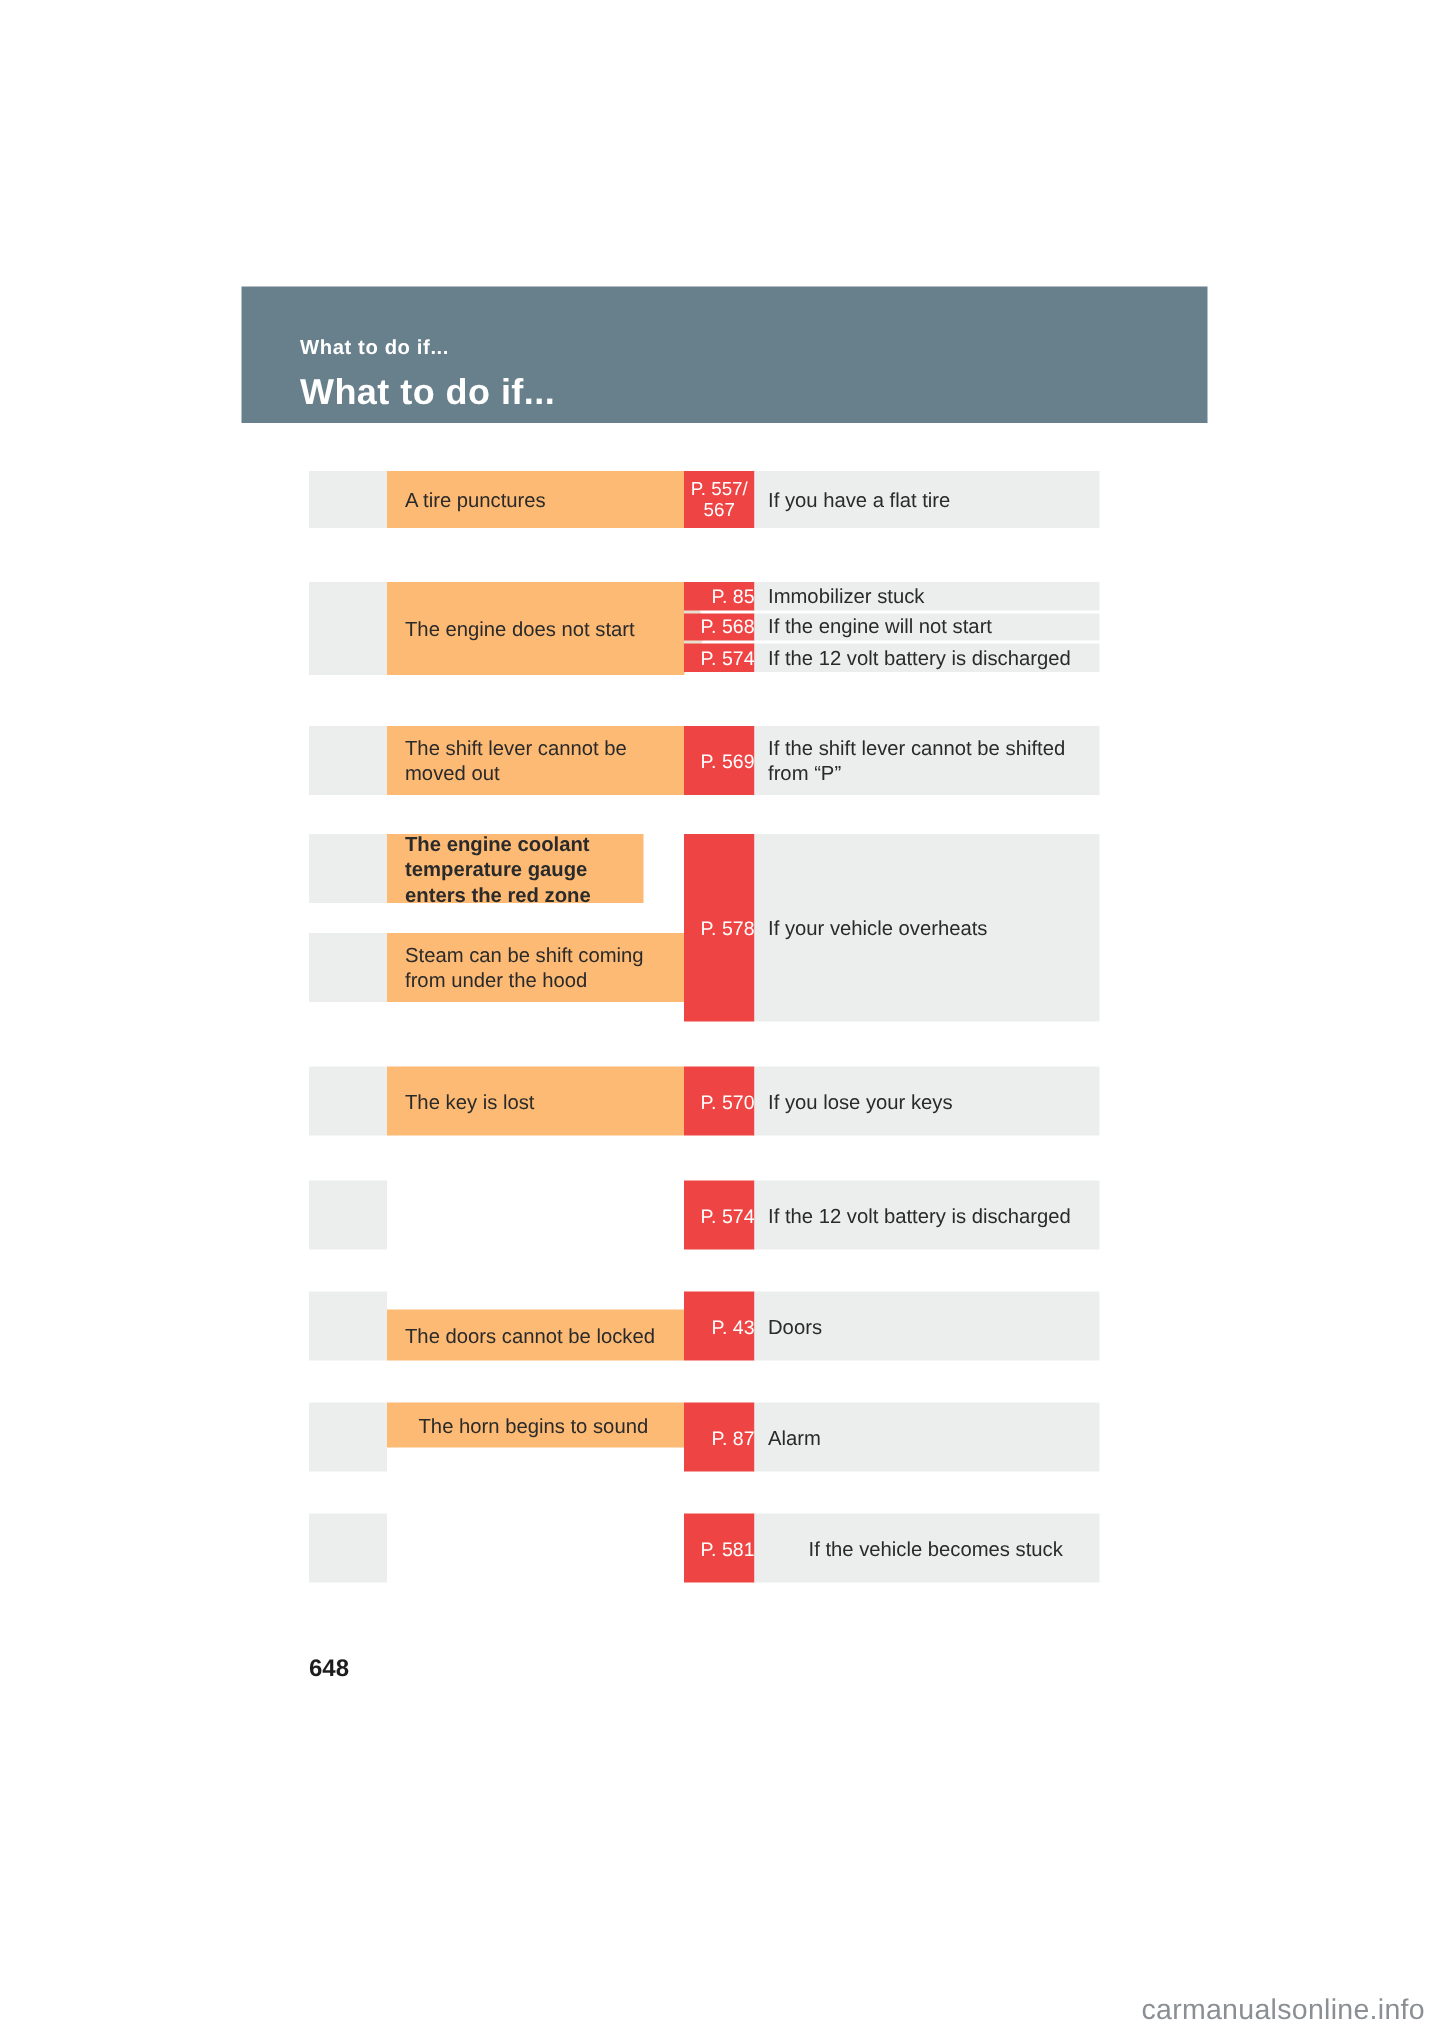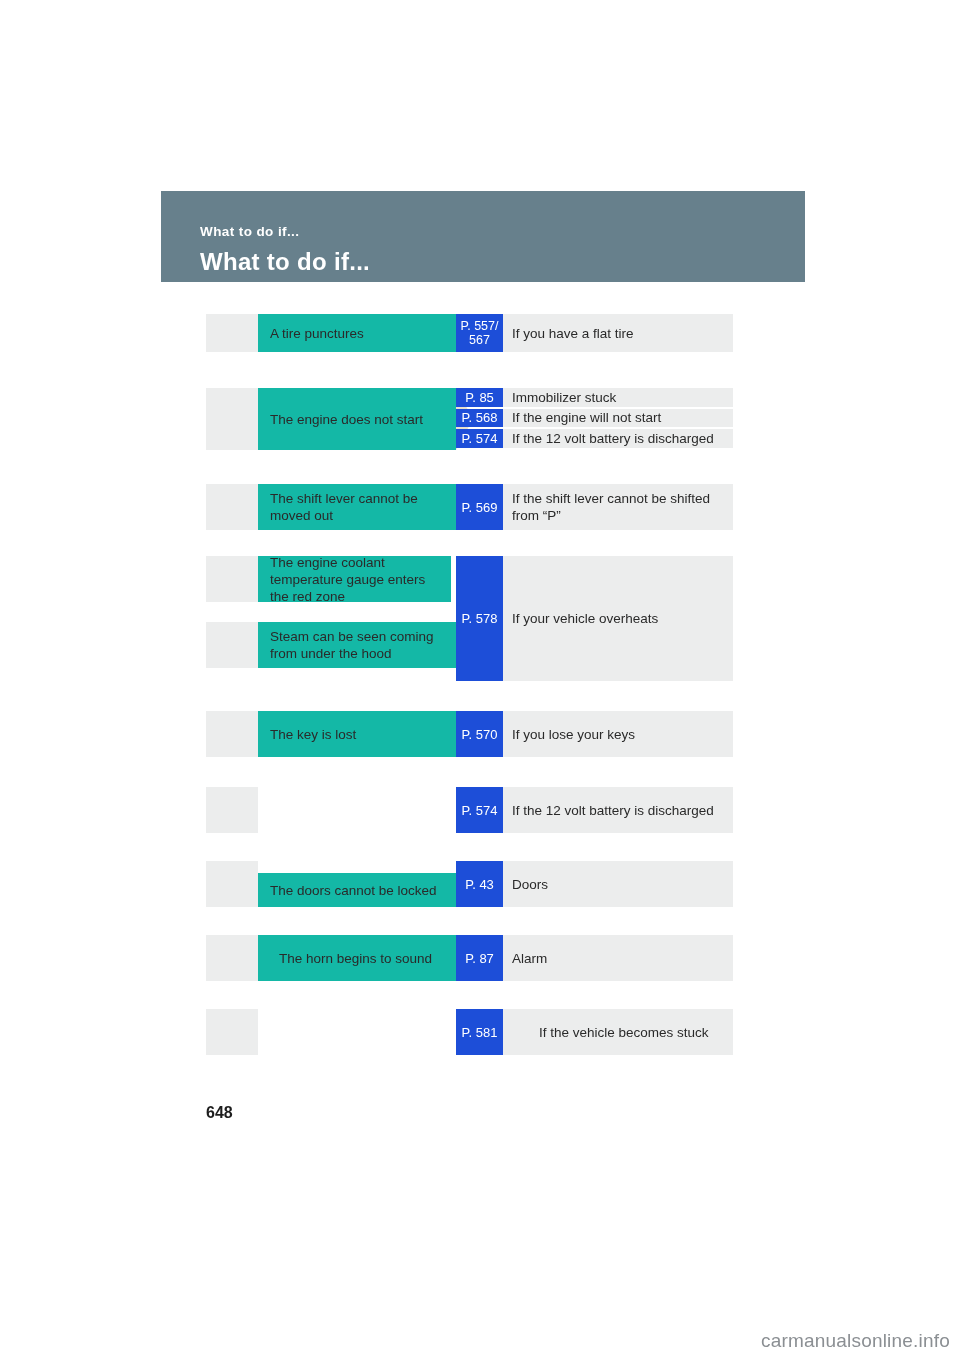--- a/index.html
+++ b/index.html
@@ -67,45 +67,45 @@
     top: 0;
     width: 52px;
     background: #eceded;
   }
 
   
   .cause {
     position: absolute;
     left: 52px;
     top: 0;
-    background: #14b8a6;
+    background: #fdba74;
     color: #2a2a2a;
     font-size: 13.5px;
     line-height: 17px;
     box-sizing: border-box;
     padding: 0 10px 0 12px;
     display: flex;
     align-items: center;
   }
   .cause-arrow {
     position: absolute;
     top: 0;
     width: 0;
     height: 0;
   }
 
   
   .pref {
     position: absolute;
-    background: #1d4ed8;
+    background: #ef4444;
     color: #ffffff;
     font-size: 13px;
     display: flex;
     align-items: center;
-    justify-content: center;
+    justify-content: flex-end;
     text-align: center;
     line-height: 15px;
     box-sizing: border-box;
   }
 
   
   .result {
     position: absolute;
     background: #eceded;
     color: #2a2a2a;
@@ -200,27 +200,27 @@
             <span>P. 569</span>
           </div>
           <div class="result" style="left: 297px; top: 0px; width: 230px; height: 46px;">
             <span>If the shift lever cannot be shifted from “P”</span>
           </div>
         </div>
       </div>
       <div class="row" style="top: 556px; width: 527px; height: 125px;">
         <div class="row-inner">
           <div class="stub" style="top: 0px; height: 46px;"></div>
-          <div class="cause" style="top: 0px; height: 46px; width: 193px;">
+          <div class="cause" style="top: 0px; height: 46px; width: 171px; font-weight: bold;">
             <span>The engine coolant temperature gauge enters the red zone</span>
           </div>
           <div class="cause-arrow" style="left: 250px; top: 0px; border-top: 23px solid transparent; border-bottom: 23px solid transparent; border-left: 17px solid rgb(232, 224, 207);"></div>
           <div class="stub" style="top: 66px; height: 46px;"></div>
           <div class="cause" style="top: 66px; height: 46px; width: 198px;">
-            <span>Steam can be seen coming from under the hood</span>
+            <span>Steam can be shift coming from under the hood</span>
           </div>
           <div class="cause-arrow" style="left: 250px; top: 66px; border-top: 23px solid transparent; border-bottom: 23px solid transparent; border-left: 17px solid rgb(232, 224, 207);"></div>
           <div class="pref" style="left: 250px; top: 0px; width: 47px; height: 125px;">
             <span>P. 578</span>
           </div>
           <div class="result" style="left: 297px; top: 0px; width: 230px; height: 125px;">
             <span>If your vehicle overheats</span>
           </div>
         </div>
       </div>
@@ -262,21 +262,21 @@
             <span>P. 43</span>
           </div>
           <div class="result" style="left: 297px; top: 0px; width: 230px; height: 46px;">
             <span>Doors</span>
           </div>
         </div>
       </div>
       <div class="row" style="top: 935px; width: 527px; height: 46px;">
         <div class="row-inner">
           <div class="stub" style="top: 0px; height: 46px;"></div>
-          <div class="cause" style="top: 0px; height: 46px; width: 198px; padding-left: 21px;">
+          <div class="cause" style="top: 0px; height: 30px; width: 198px; padding-left: 21px;">
             <span>The horn begins to sound</span>
           </div>
           <div class="cause-arrow" style="left: 250px; top: 0px; border-top: 23px solid transparent; border-bottom: 23px solid transparent; border-left: 17px solid rgb(232, 224, 207);"></div>
           <div class="pref" style="left: 250px; top: 0px; width: 47px; height: 46px;">
             <span>P. 87</span>
           </div>
           <div class="result" style="left: 297px; top: 0px; width: 230px; height: 46px;">
             <span>Alarm</span>
           </div>
         </div>

